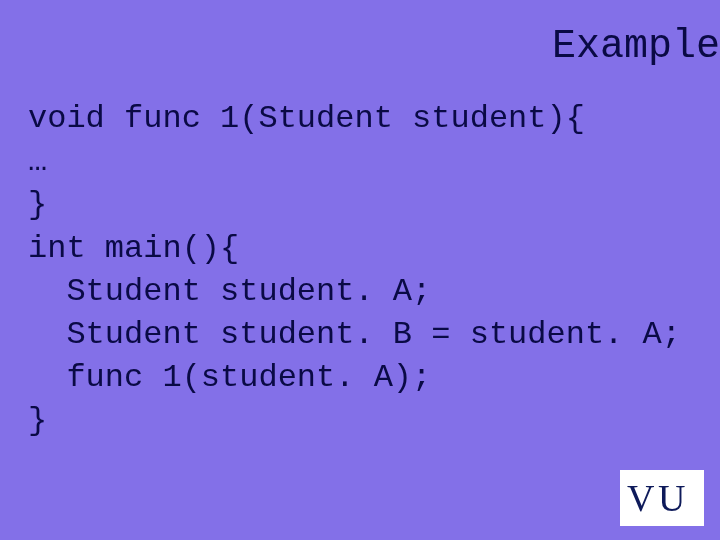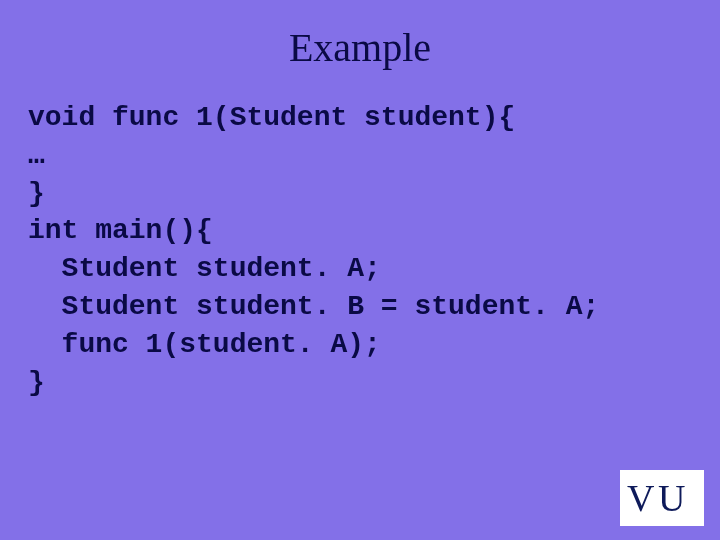--- a/index.html
+++ b/index.html
@@ -5,33 +5,33 @@
   * { margin: 0; padding: 0; box-sizing: border-box; }
   body {
     width: 720px;
     height: 540px;
     background: #8370e8;
     position: relative;
     overflow: hidden;
     font-family: Georgia, 'Times New Roman', serif;
   }
   .title {
-    text-align: center;
+    text-align: right;
     color: #0a0a45;
     font-size: 40px;
     font-weight: 400;
     padding-top: 24px;
     padding-bottom: 28px;
-    font-family: Liberation Serif, serif;
+    font-family: Liberation Mono, monospace;
   }
   .code {
     color: #0a0a45;
     font-family: 'Courier New', Courier, monospace;
-    font-weight: bold;
-    font-size: 28px;
+    font-weight: normal;
+    font-size: 32px;
     line-height: 1.35;
     white-space: pre;
     padding-left: 28px;
   }
   .logo {
     position: absolute;
     right: 16px;
     bottom: 14px;
     width: 84px;
     height: 56px;

